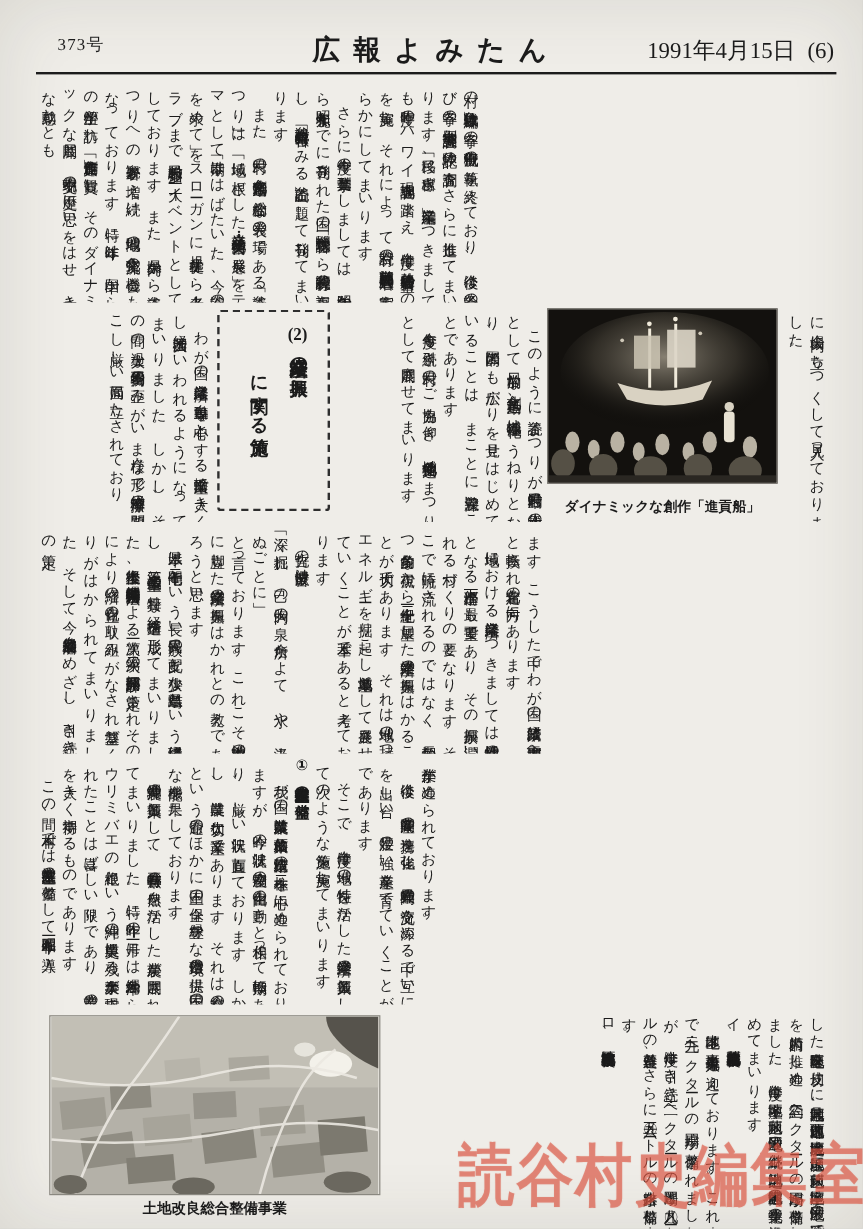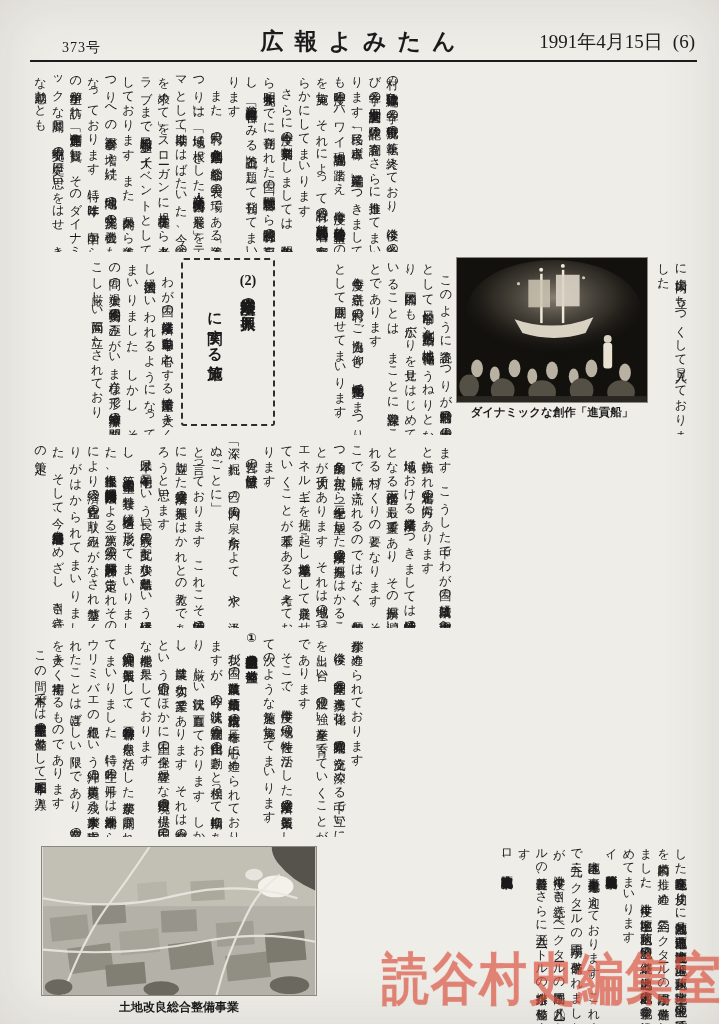--- a/index.html
+++ b/index.html
@@ -5,21 +5,21 @@
   * { margin:0; padding:0; box-sizing:border-box; }
   html,body { width:719px; height:1024px; }
   body { background:#d8d6d1; font-family:"Liberation Serif","DejaVu Serif",serif; }
   .page {
     position:relative; width:719px; height:1024px; overflow:hidden;
     background:#efede8; color:#1b1b1b;
     box-shadow: inset 0 0 60px rgba(60,55,45,.12);
   }
   
   .header { position:absolute; top:24px; left:32px; right:24px; height:34px; }
-  .issue { position:absolute; left:16px; bottom:1px; font-size:14px; letter-spacing:1px;margin-left:14px; }
+  .issue { position:absolute; left:16px; bottom:11px; font-size:14px; letter-spacing:1px; }
   .title { position:absolute; left:0; right:0; bottom:1px; text-align:center;
            font-size:23px; font-weight:bold; letter-spacing:11px; }
   .dateline { position:absolute; right:0; bottom:3px; font-size:19px; }
   .dateline .pg { margin-left:10px; }
   .rule { position:absolute; top:60px; left:30px; right:22px; border-top:2.5px solid #1c1c1c; }
   
   .content { position:absolute; top:68px; left:31px; width:658px; }
   .band { overflow:hidden; margin-bottom:3px; }
   .vtext {
     writing-mode:vertical-rl; text-orientation:mixed;
@@ -41,21 +41,21 @@
     writing-mode:vertical-rl; width:96px; margin:3px 5px 9px 5px; padding:12px 9px;
     border:2.5px dashed #2e2e2e; border-radius:3px;
     font-size:15px; font-weight:bold; line-height:33px; text-align:start;
   }
   .section-box .l2 { text-indent:30px; }
   .tcy { text-combine-upright:all; }
   .gothic { font-family:"Liberation Sans","DejaVu Sans",sans-serif; font-weight:bold; }
   
   figure.photo1 { width:196px; padding:2px 2px 0 2px; }
   figure.photo1 svg { display:block; width:192px; height:146px; border:1px solid #8a8880; background:#141210; }
-  figure.photo1 figcaption { text-align:center; font-size:11.5px; padding-top:2px;
+  figure.photo1 figcaption { text-align:center; font-size:11.5px; padding-top:12px;
     font-family:"Liberation Sans","DejaVu Sans",sans-serif; font-weight:bold; }
   figure.photo2 { width:290px; padding:6px 0 0 10px; }
   figure.photo2 svg { display:block; width:276px; height:150px; border:1px solid #8a8880; }
   figure.photo2 figcaption { text-align:center; font-size:12px; padding-top:3px; width:276px;
     font-family:Liberation Mono, monospace; font-weight:bold; }
   
   .stamp {
     position:absolute; right:-4px; bottom:6px; z-index:5;
     font-family:"Liberation Sans","DejaVu Sans",sans-serif; font-weight:bold;
     font-size:56px; letter-spacing:2px; white-space:nowrap;

